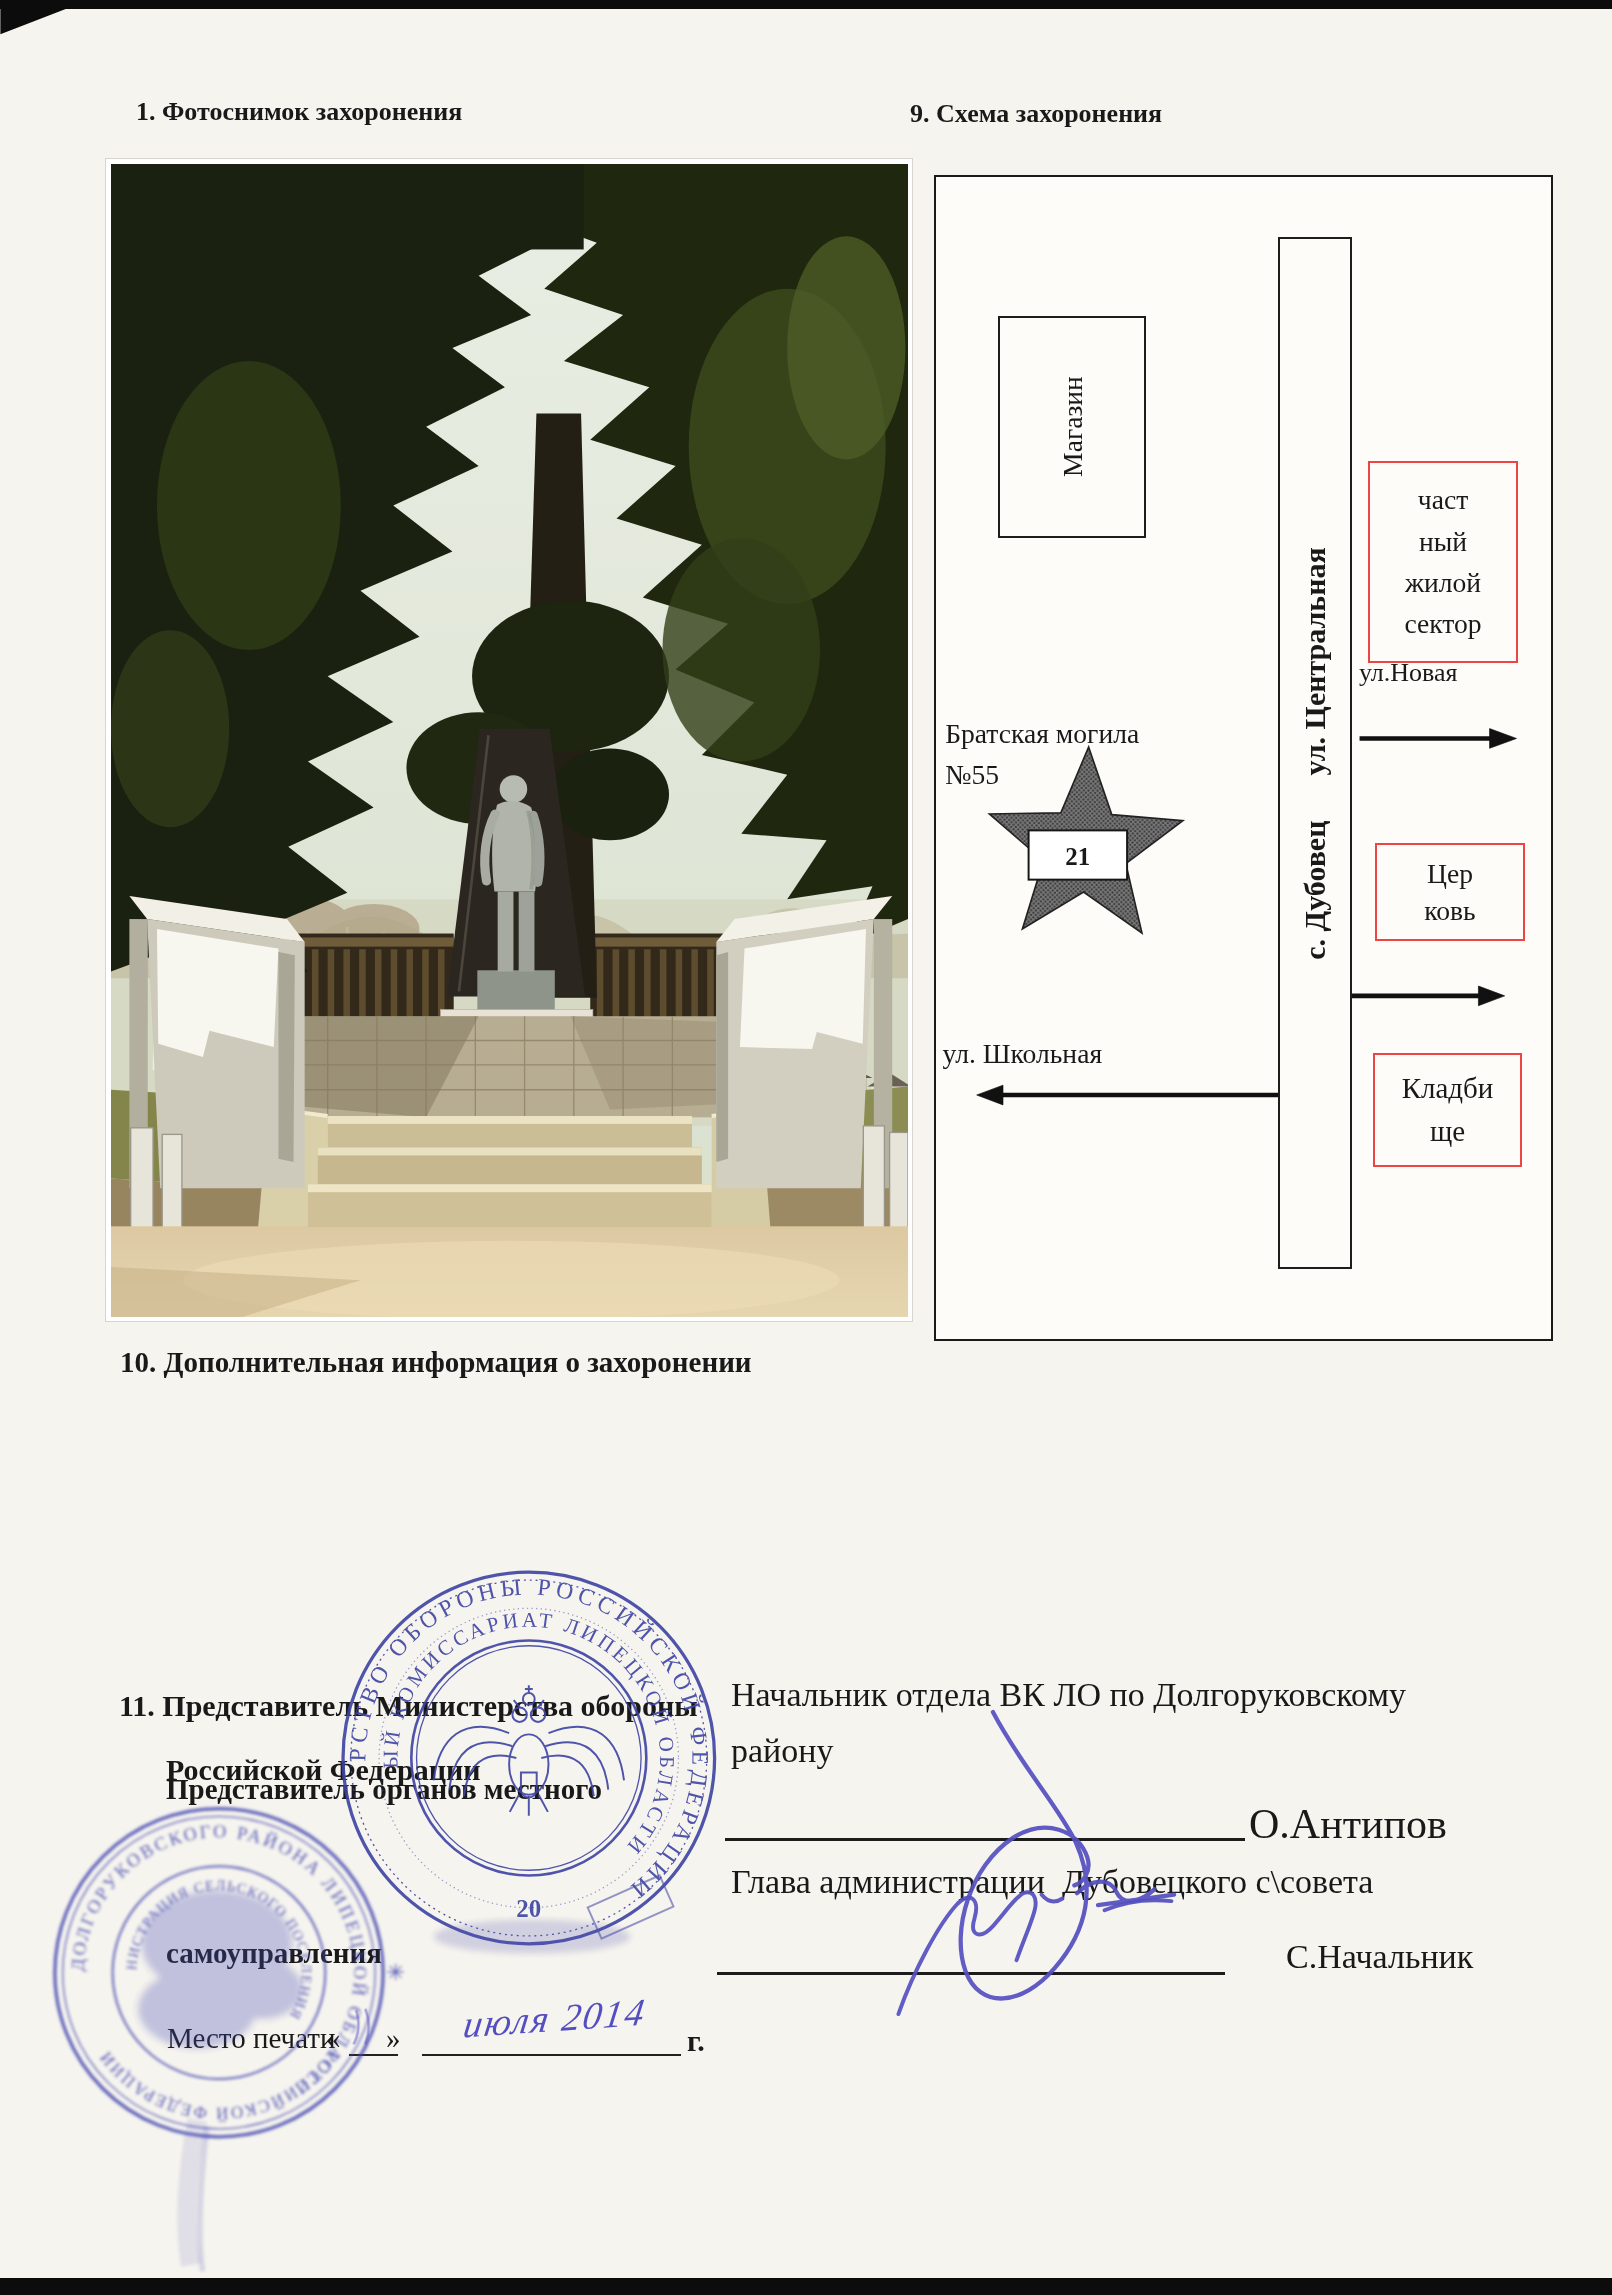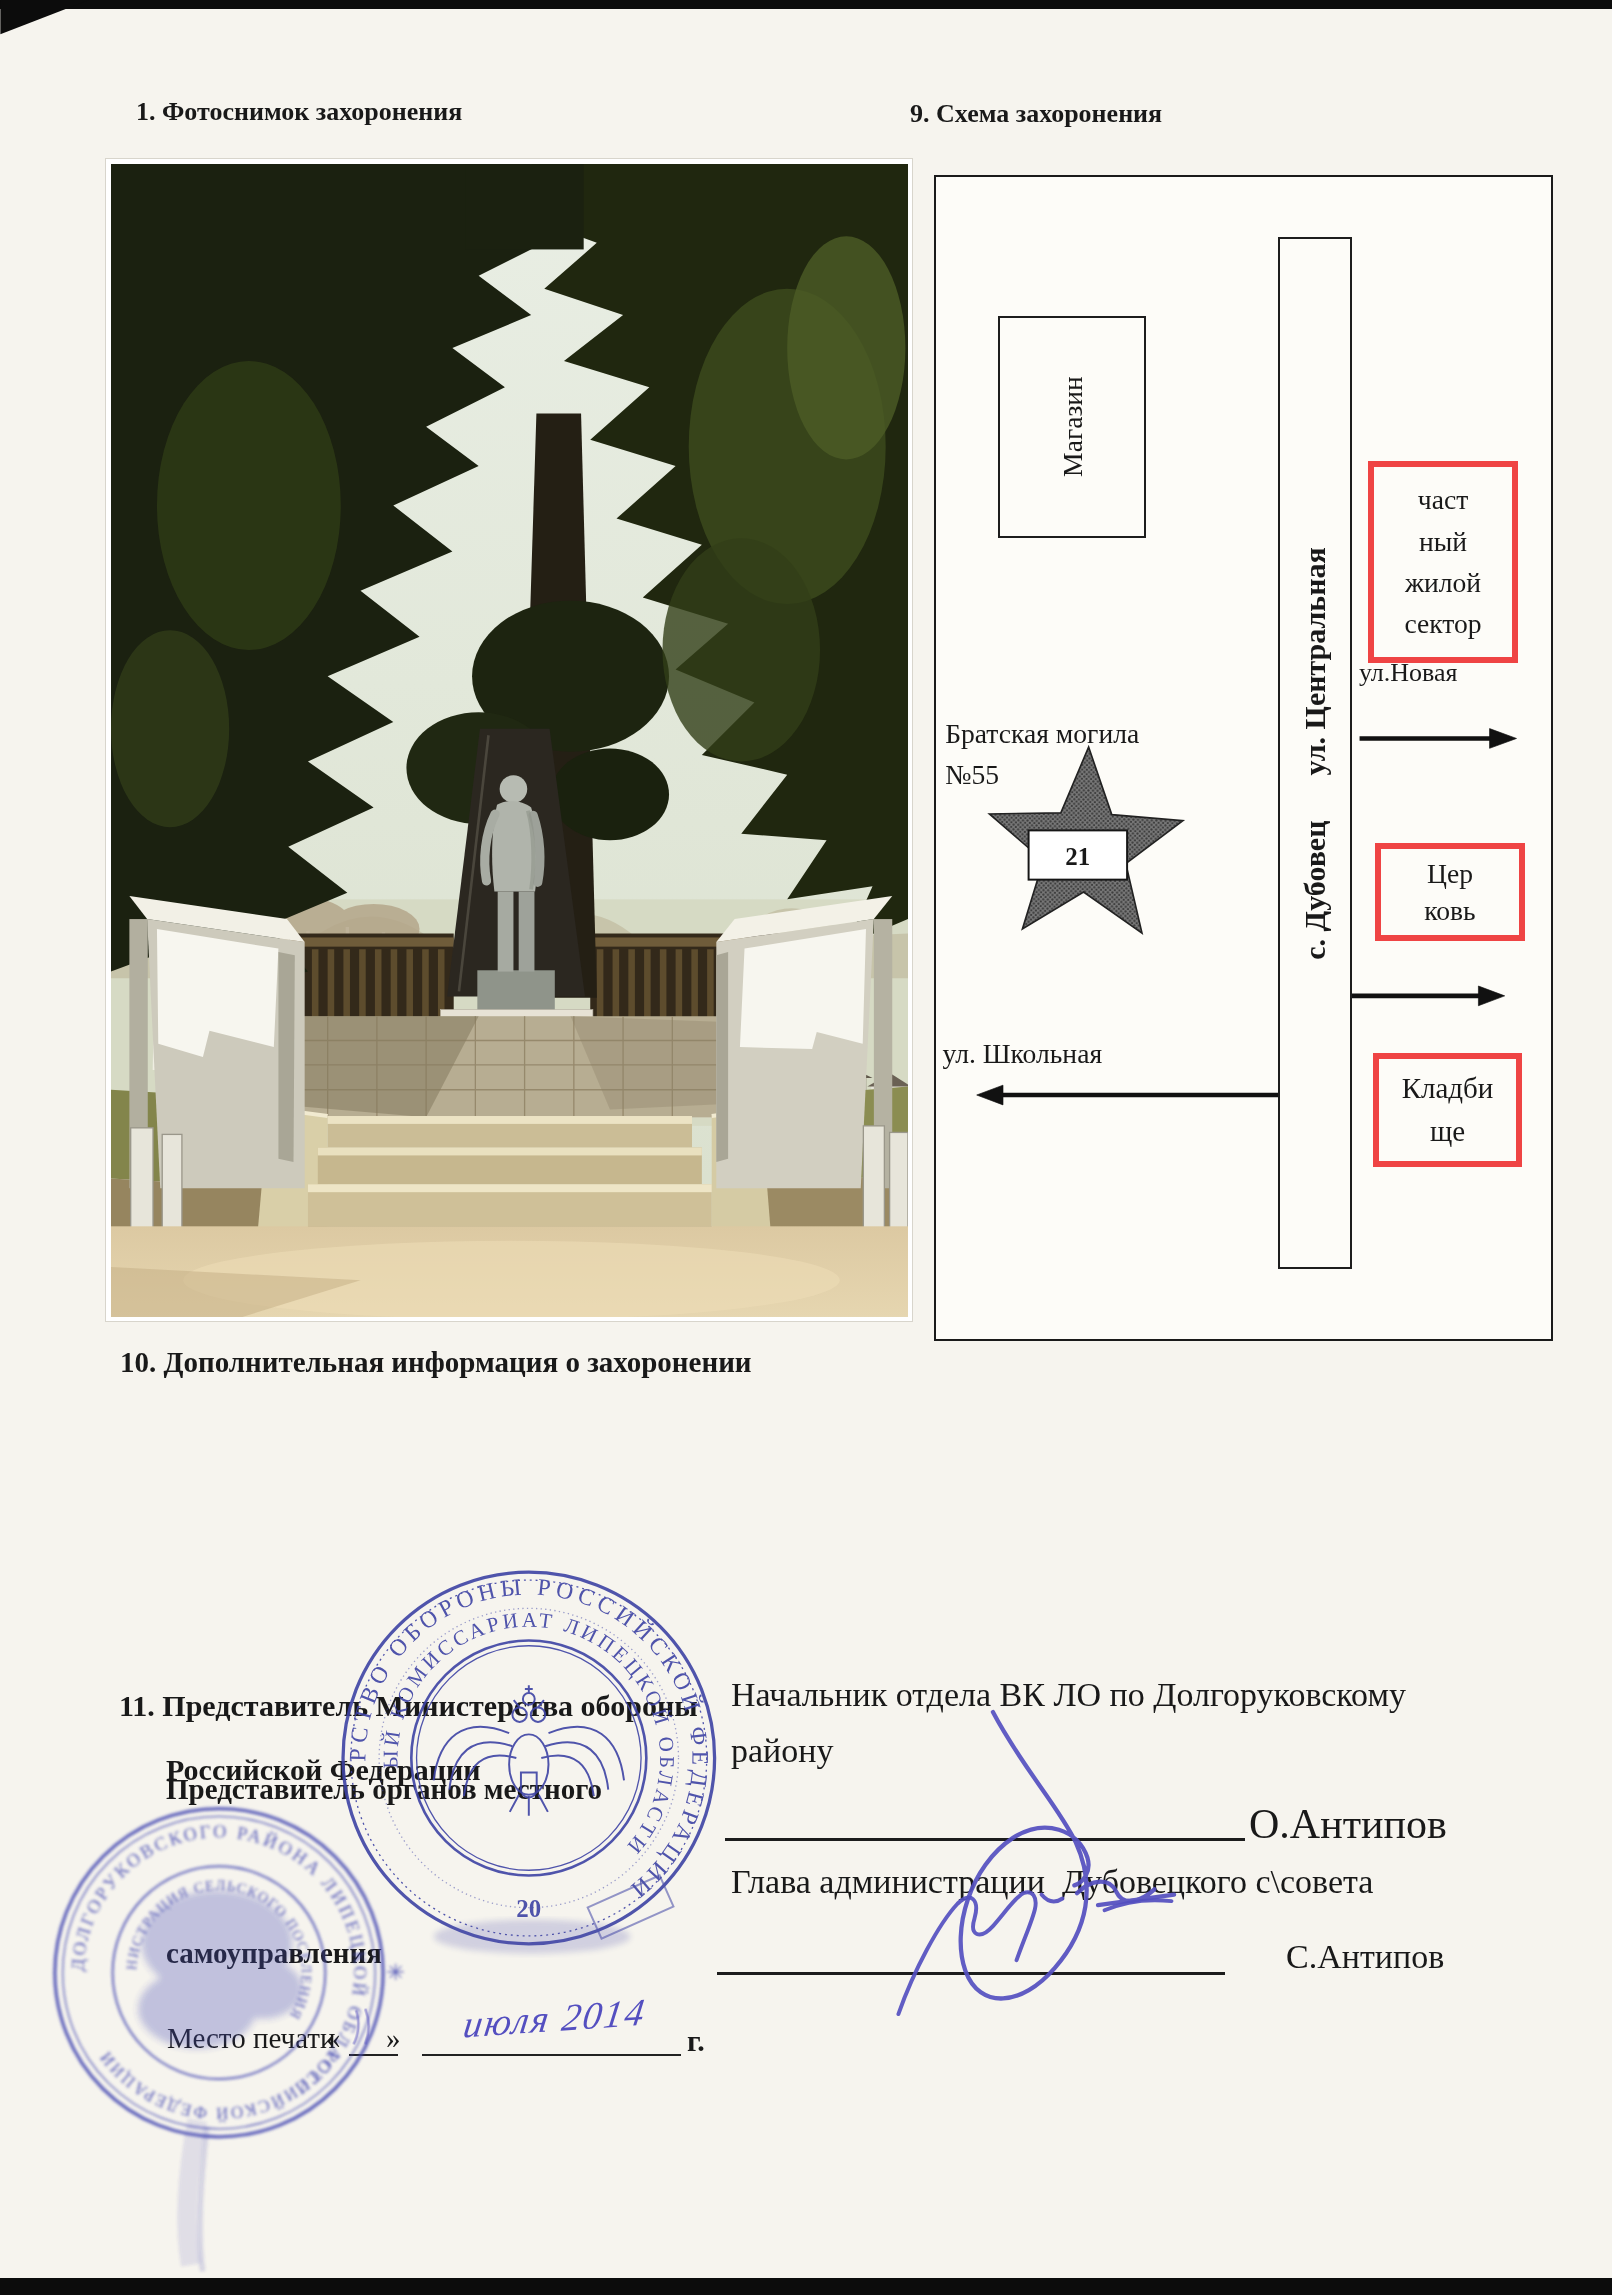--- a/index.html
+++ b/index.html
@@ -3,21 +3,21 @@
 <meta charset="utf-8">
 <style>
   html,body{margin:0;padding:0;background:#dddbd4;}
   .page{position:relative;width:1613px;height:2295px;background:#f6f4ee;overflow:hidden;
         font-family:"Liberation Serif",serif;color:#191919;}
   .abs{position:absolute;}
   .ser{font-family:"Liberation Serif",serif;}
   .b{font-weight:bold;}
   .pre{white-space:pre-line;}
   .prek{white-space:pre;}
-  .box{border:6px solid #ef4444;display:flex;align-items:center;justify-content:center;
+  .box{border:2px solid #ef4444;display:flex;align-items:center;justify-content:center;
        text-align:center;background:#fdfcf8;box-sizing:border-box;line-height:1.5;}
   .rot{transform:rotate(-90deg);transform-origin:center center;display:flex;
        align-items:center;justify-content:center;text-align:center;}
   .hline{background:#1c1c1c;height:2.6px;}
   .hand{font-style:italic;color:#544fc0;letter-spacing:2px;
         transform:rotate(-4deg) skewX(-12deg);}
   .strip{background:#0c0c0c;}
   svg text{font-family:"Liberation Serif",serif;}
 </style>
 </head>
@@ -264,21 +264,21 @@
   <div class="abs ser b" style="left:119px;top:1689px;font-size:30px;">11. Представитель Министерства обороны</div>
   <div class="abs ser b" style="left:166px;top:1753px;font-size:30px;">Российской Федерации</div>
 
   <div class="abs ser" style="left:731px;top:1676px;font-size:34px;">Начальник отдела ВК ЛО по Долгоруковскому</div>
   <div class="abs ser" style="left:731px;top:1732px;font-size:34px;">району</div>
   <div class="abs hline" style="left:725px;top:1838px;width:520px;"></div>
   <div class="abs ser" style="left:1249px;top:1800px;font-size:42px;">О.Антипов</div>
 
   <div class="abs ser prek" style="left:731px;top:1863px;font-size:34px;">Глава администрации  Дубовецкого с\совета</div>
   <div class="abs hline" style="left:717px;top:1972px;width:508px;"></div>
-  <div class="abs ser" style="left:1286px;top:1938px;font-size:34px;">С.Антипов</div>
+  <div class="abs ser" style="left:1286px;top:1938px;font-size:34px;">С.Начальник</div>
 
   <div class="abs ser b" style="left:166px;top:1773px;font-size:29px;">Представитель органов местного</div>
   <div class="abs ser b" style="left:166px;top:1937px;font-size:29px;">самоуправления</div>
 
   <div class="abs ser" style="left:167px;top:2022px;font-size:29px;text-align:right;">Место печати</div>
   <div class="abs ser" style="left:326px;top:2022px;font-size:29px;">«</div>
   <div class="abs ser" style="left:386px;top:2022px;font-size:29px;">»</div>
   <div class="abs" style="left:349px;top:2054px;width:49px;border-bottom:2px solid #222;"></div>
   <div class="abs" style="left:422px;top:2054px;width:259px;border-bottom:2px solid #222;"></div>
   <div class="abs ser hand" style="left:427px;top:1996px;width:256px;text-align:center;font-size:38px;">июля 2014</div>

